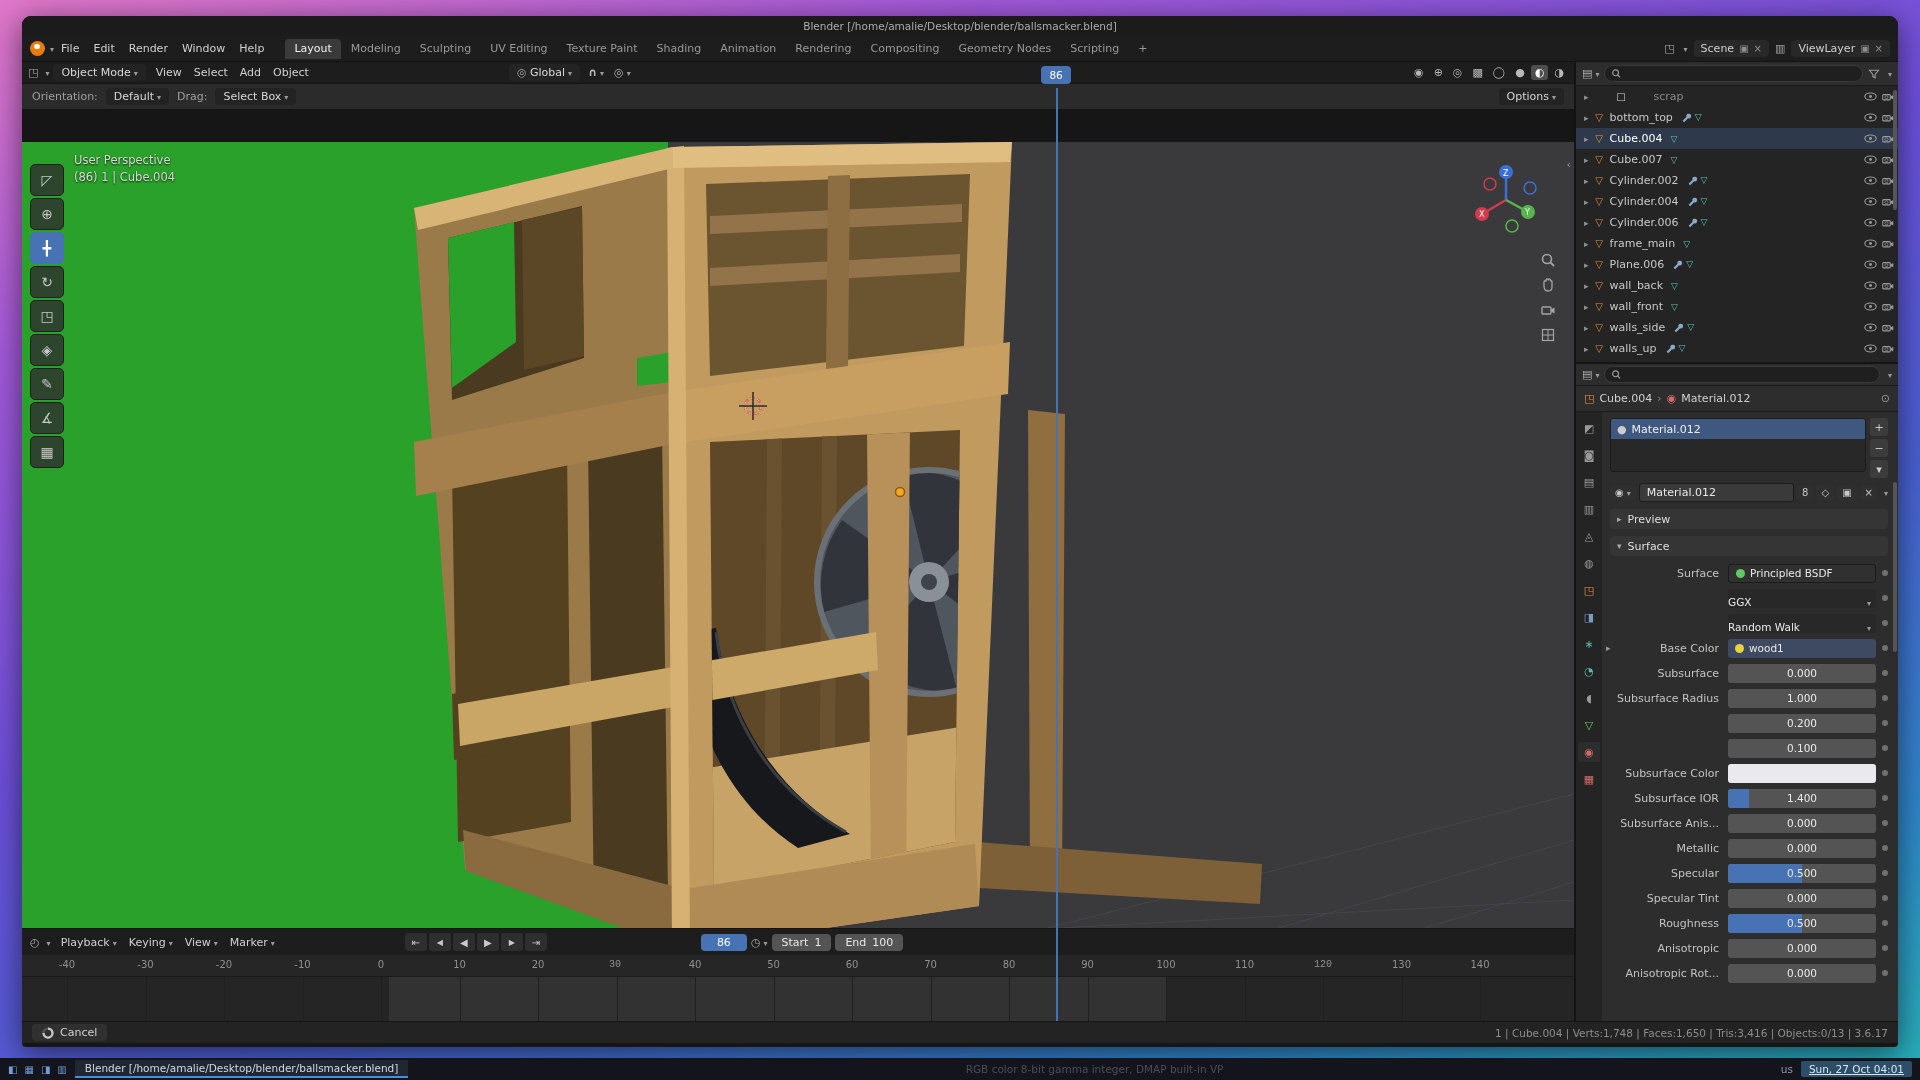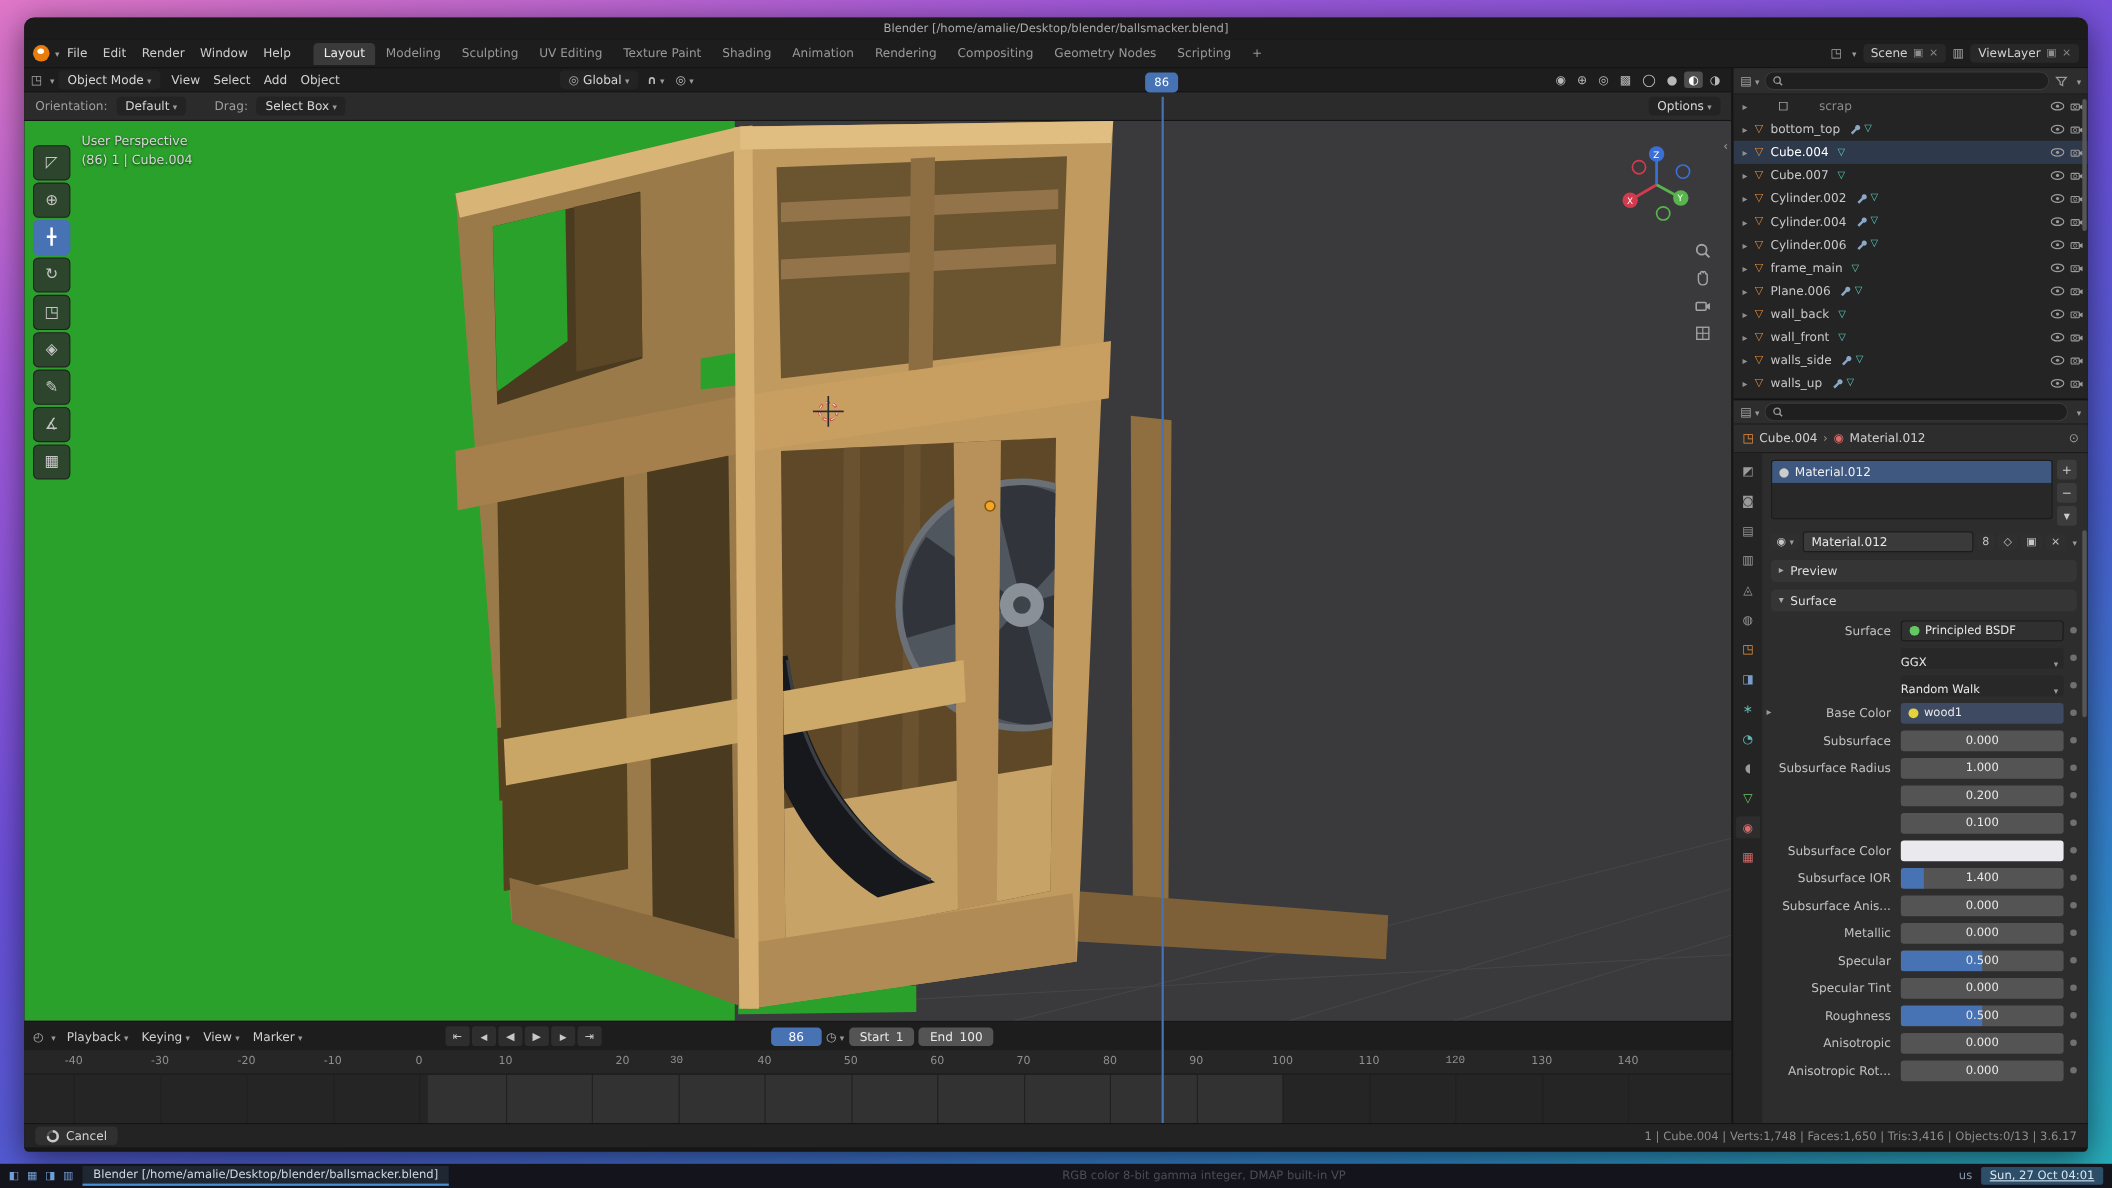--- a/index.html
+++ b/index.html
@@ -27,21 +27,21 @@
   .chevron::after { content:"▾"; font-size:8px; color:#9a9a9a; margin-left:3px; }
 
   
   .vpcol { position:absolute; left:0; top:46px; width:1552px; height:959px; display:flex; flex-direction:column; }
   .vph { height:22px; background:#1d1d1d; display:flex; align-items:center; padding:0 6px; gap:4px; border-bottom:1px solid #141414;}
   .vph .menu { padding:2px 6px; color:#d0d0d0; }
   .toolrow { height:26px; background:#2b2b2b; display:flex; align-items:center; padding:0 10px; gap:8px; border-bottom:1px solid #141414;}
   .lbl { color:#9f9f9f; }
   .darkpill { background:#232323; border-radius:4px; padding:2px 8px; color:#d6d6d6; display:flex; align-items:center; }
 
-  .canvas { position:relative; flex:1; overflow:hidden; background:#3a3a3d; }
+  .canvas { position:relative; flex:1; overflow:hidden; background:#3a3a3d;margin-top:32px; }
   .canvas svg.scene { position:absolute; inset:0; }
   .overlaytxt { position:absolute; left:52px; top:10px; color:#d8d8d8; text-shadow:0 1px 2px rgba(0,0,0,.8); font-size:11.5px; line-height:17px; pointer-events:none; }
 
   .toolbar { position:absolute; left:8px; top:22px; width:36px; display:flex; flex-direction:column; gap:2px; }
   .tool { width:34px; height:32px; background:#2e2e2ecc; border:1px solid #202020; border-radius:5px;
     display:flex; align-items:center; justify-content:center; color:#c6c6c6; font-size:14px; }
   .tool.active { background:#4772b3; color:#fff; border-color:#4772b3; }
   .t-select-box::before{content:"◸";} .t-cursor::before{content:"⊕";} .t-move::before{content:"╋";}
   .t-rotate::before{content:"↻";} .t-scale::before{content:"◳";} .t-transform::before{content:"◈";}
   .t-annotate::before{content:"✎";} .t-measure::before{content:"∡";} .t-add-cube::before{content:"▦";}
@@ -247,21 +247,21 @@
             <span class="hicon t-shading-rendered"></span>
           </div>
       </div>
 
       <div class="toolrow">
         <span class="lbl">Orientation:</span>
         <span class="darkpill">
           <span>Default</span>
           <span class="chevron"></span>
         </span>
-        <span class="lbl" style="margin-left:18px">Drag:</span>
+        <span class="lbl" style="">Drag:</span>
         <span class="darkpill">
           <span>Select Box</span>
           <span class="chevron"></span>
         </span>
         <span class="darkpill" style="margin-left:auto">
           <span>Options</span>
           <span class="chevron"></span>
         </span>
       </div>
 
@@ -426,21 +426,21 @@
             <span>100</span>
           </span>
         </div>
         <div class="ruler">
             <span class="ruler-num" style="left: 45px;">-40</span>
             <span class="ruler-num" style="left: 123.5px;">-30</span>
             <span class="ruler-num" style="left: 202px;">-20</span>
             <span class="ruler-num" style="left: 280.5px;">-10</span>
             <span class="ruler-num" style="left: 359px;">0</span>
             <span class="ruler-num" style="left: 437.5px;">10</span>
-            <span class="ruler-num" style="left: 544px;">20</span>
+            <span class="ruler-num" style="left: 516px;">20</span>
             <span class="ruler-num" style="left: 593px; font-family: Liberation Mono, monospace;">30</span>
             <span class="ruler-num" style="left: 673px;">40</span>
             <span class="ruler-num" style="left: 751.5px;">50</span>
             <span class="ruler-num" style="left: 830px;">60</span>
             <span class="ruler-num" style="left: 908.5px;">70</span>
             <span class="ruler-num" style="left: 987px;">80</span>
             <span class="ruler-num" style="left: 1065.5px;">90</span>
             <span class="ruler-num" style="left: 1144px;">100</span>
             <span class="ruler-num" style="left: 1222.5px;">110</span>
             <span class="ruler-num" style="left: 1301px; font-family: Liberation Mono, monospace;">120</span>

